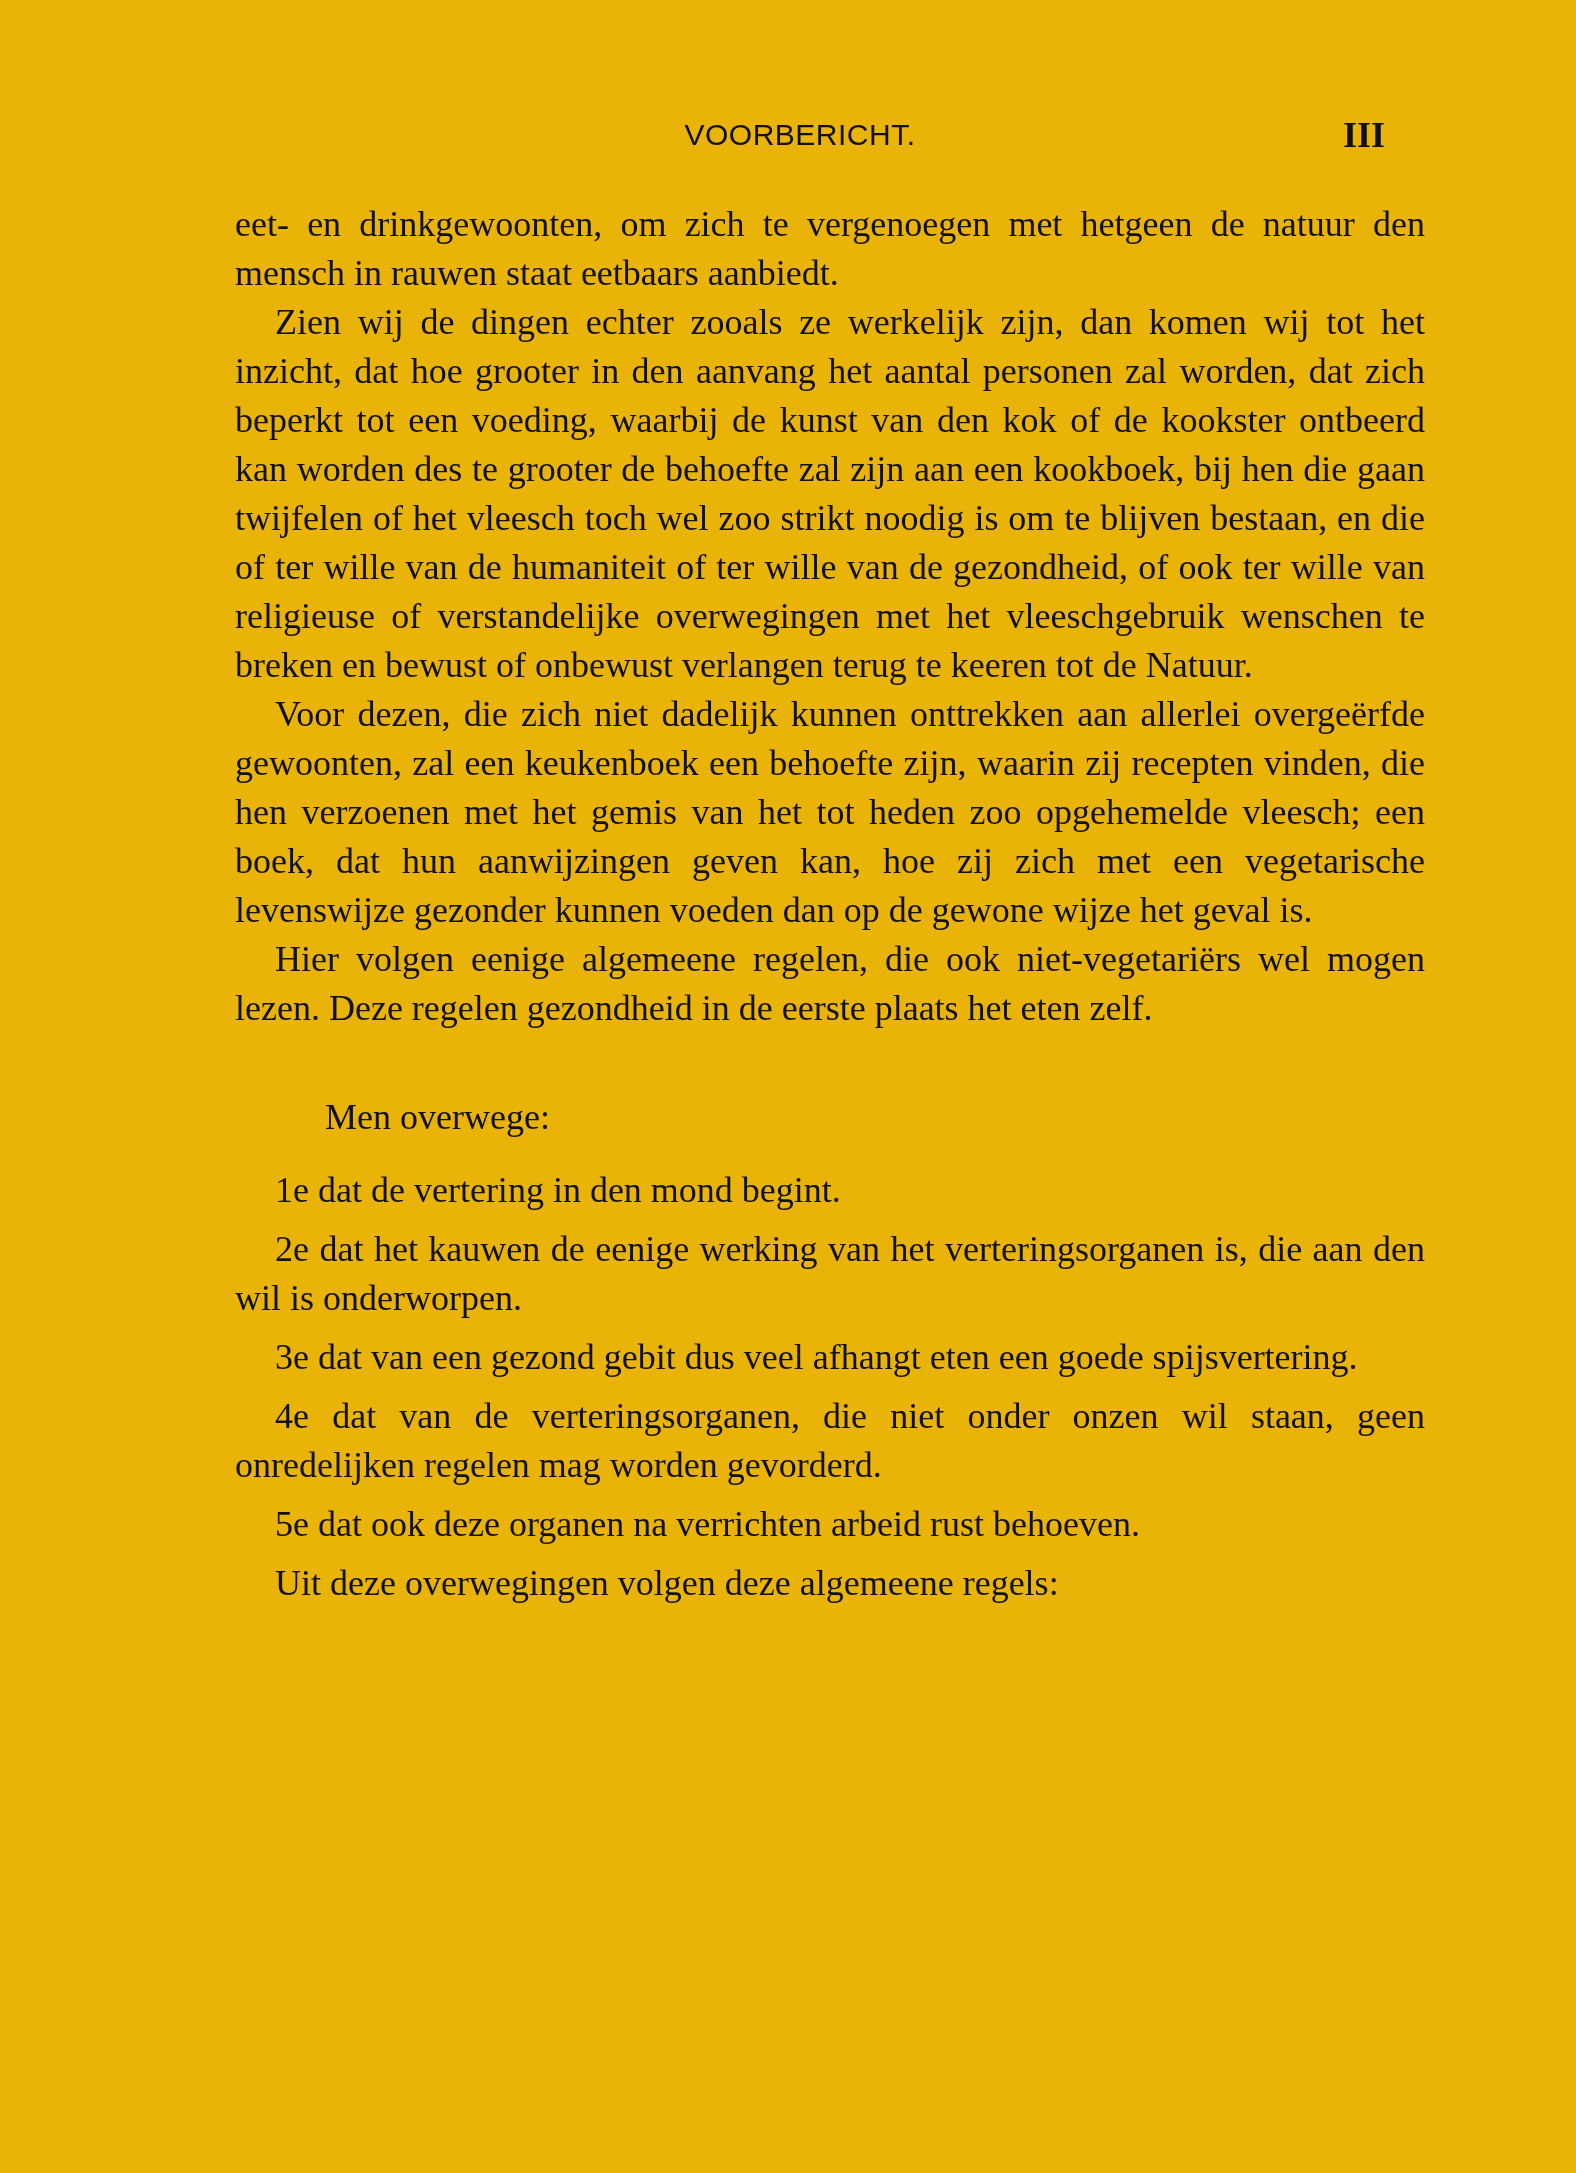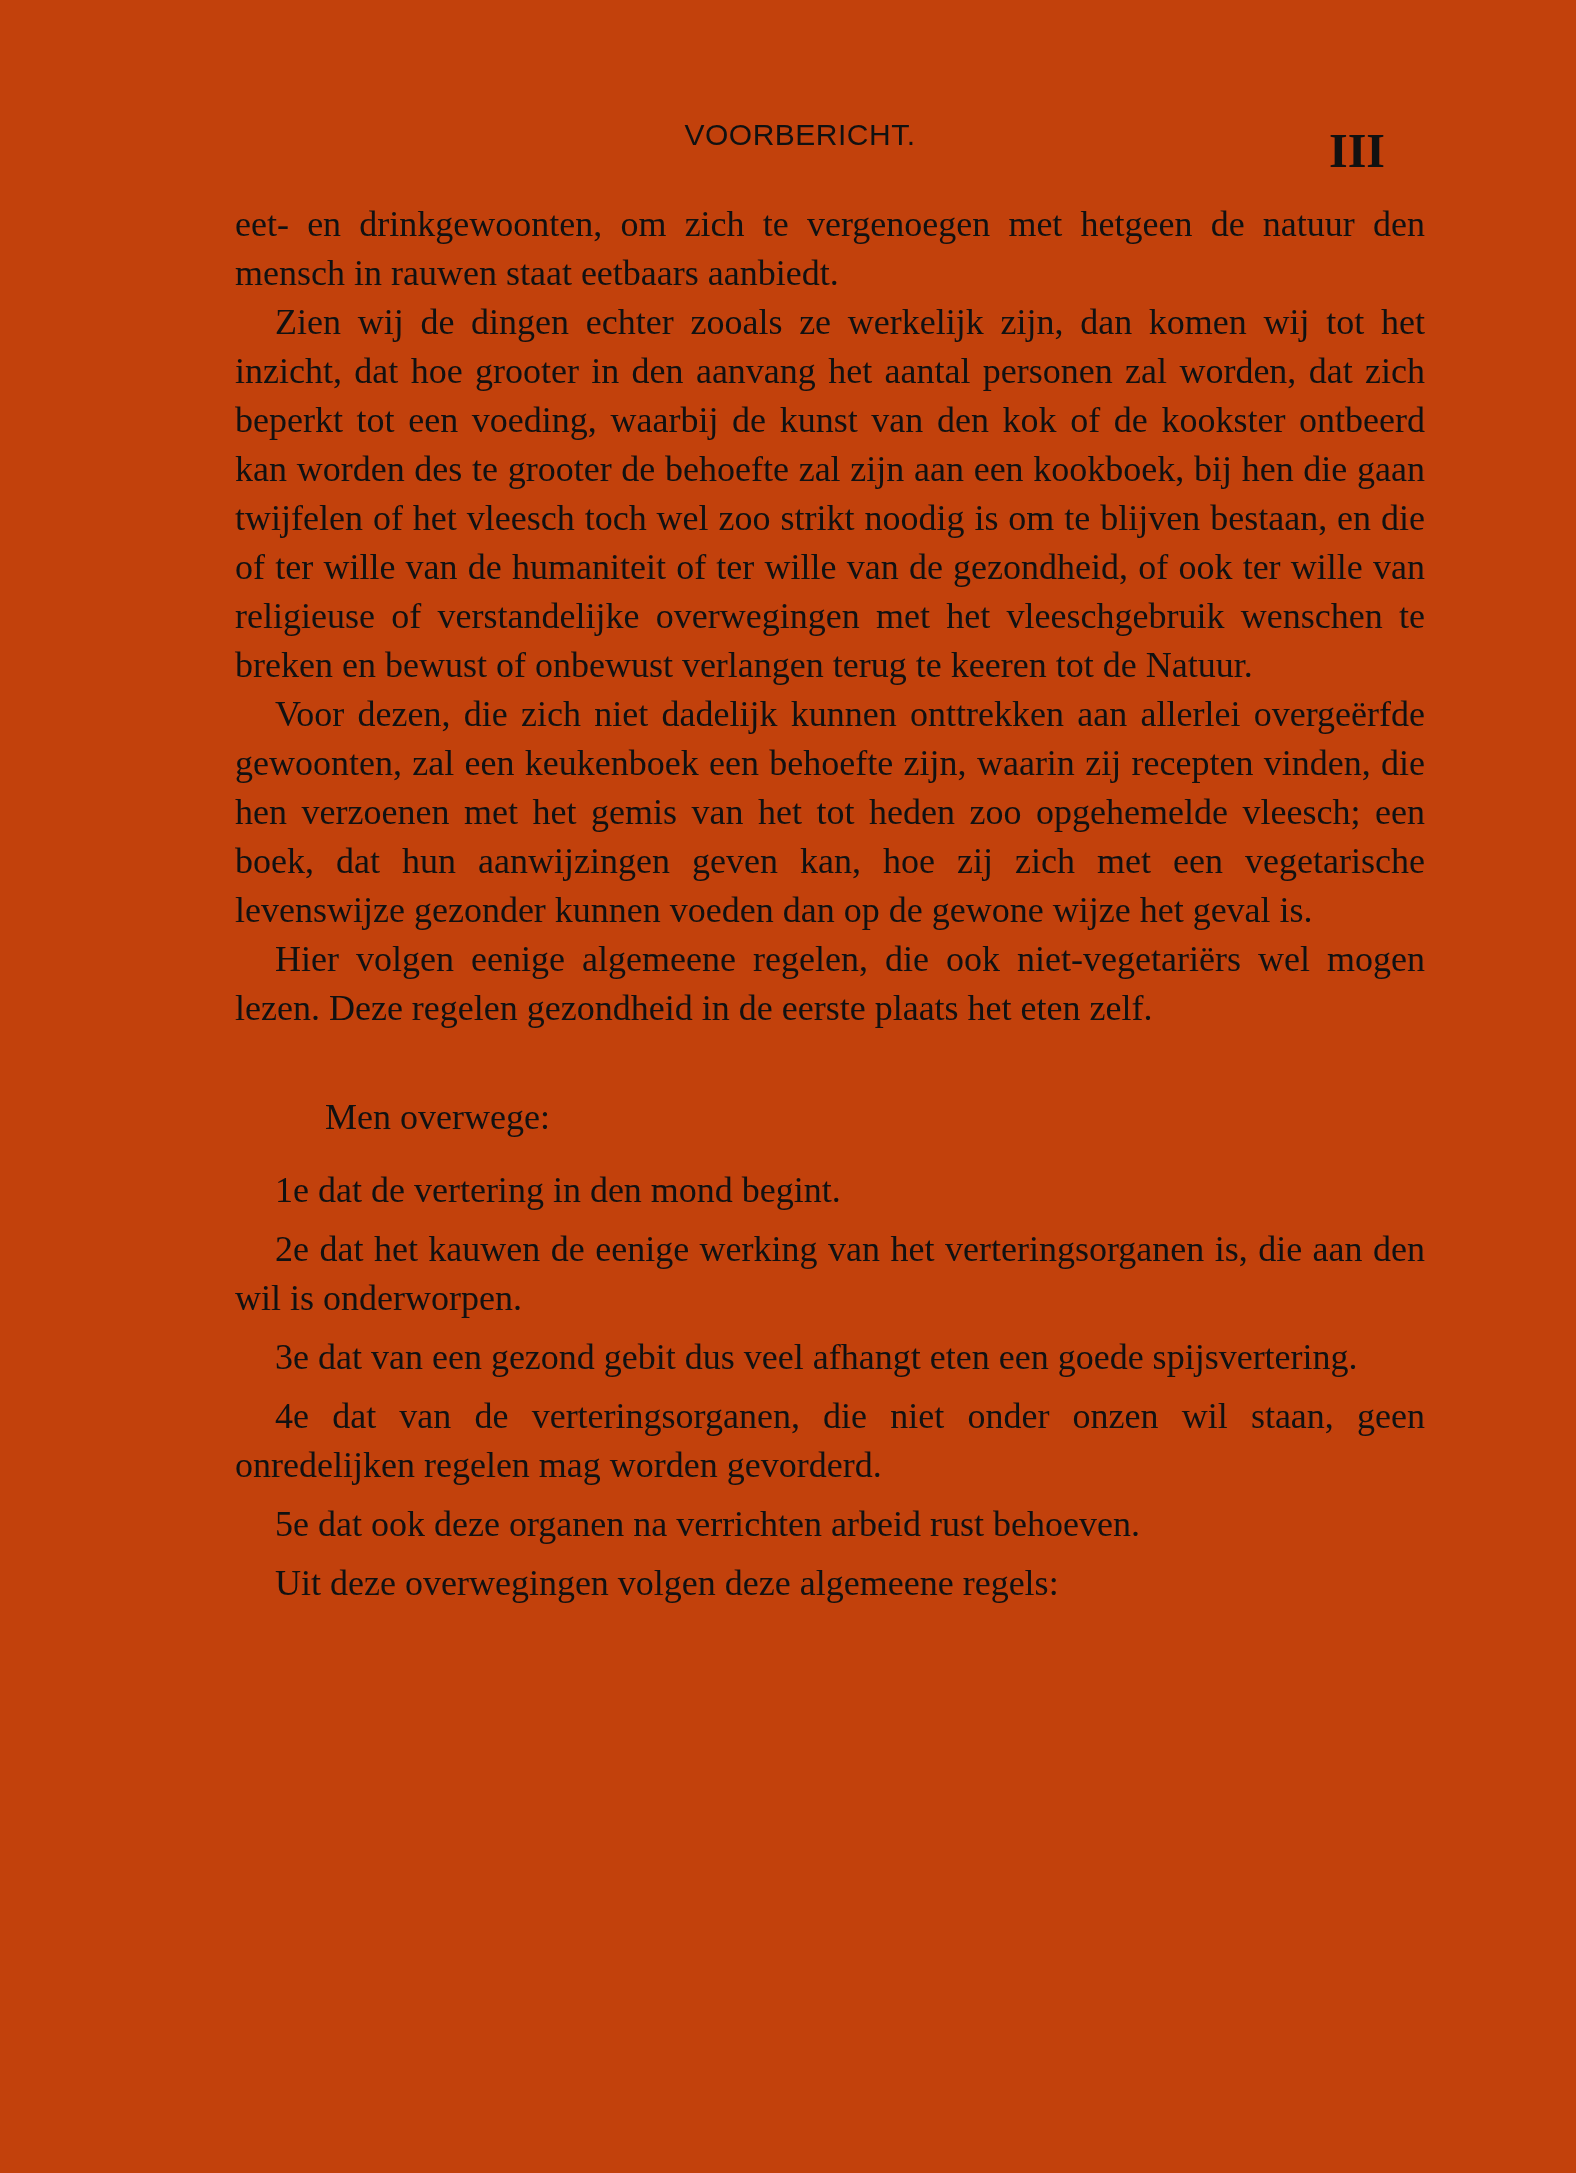--- a/index.html
+++ b/index.html
@@ -1,22 +1,22 @@
 <!DOCTYPE html>
 <html><head>
 <meta charset="utf-8">
 <style>
   html, body { margin: 0; padding: 0; background: #ffffff; }
   body { width: 1576px; height: 2173px; position: relative; overflow: hidden;
          font-family: "Liberation Serif", "DejaVu Serif", serif; color: #111; }
-  .page { position: absolute; left: 0; top: 0; width: 1576px; height: 2173px; background: #c2410c; }
+  .page { position: absolute; left: 0; top: 0; width: 1576px; height: 2173px; background: #eab308; }
   .running-head { position: absolute; top: 110px; left: 205px; width: 1190px; height: 50px; }
   .running-title { position: absolute; left: 0; right: 0; text-align: center; top: 8px;
                    font-family: "Liberation Sans", "DejaVu Sans", sans-serif; font-size: 30px; letter-spacing: 0.5px; }
-  .page-number { position: absolute; right: 10px; top: 13px; font-size: 48px; font-weight: bold; }
+  .page-number { position: absolute; right: 10px; top: 4px; font-size: 36px; font-weight: bold; }
   .body { position: absolute; left: 205px; top: 200px; width: 1190px;
           font-size: 36px; line-height: 49px; font-stretch: condensed; margin-left: 30px; }
   .body p { margin: 0; text-align: justify; text-align-last: left; }
   .indent { text-indent: 40px; }
   .gap-small { margin-top: 0; }
   .lead-in { margin-top: 60px !important; margin-bottom: 24px !important; text-indent: 90px; }
   .rule { text-indent: 40px; margin-top: 10px !important; }
   .closing { text-indent: 40px; margin-top: 10px !important; }
 </style>
 </head>

